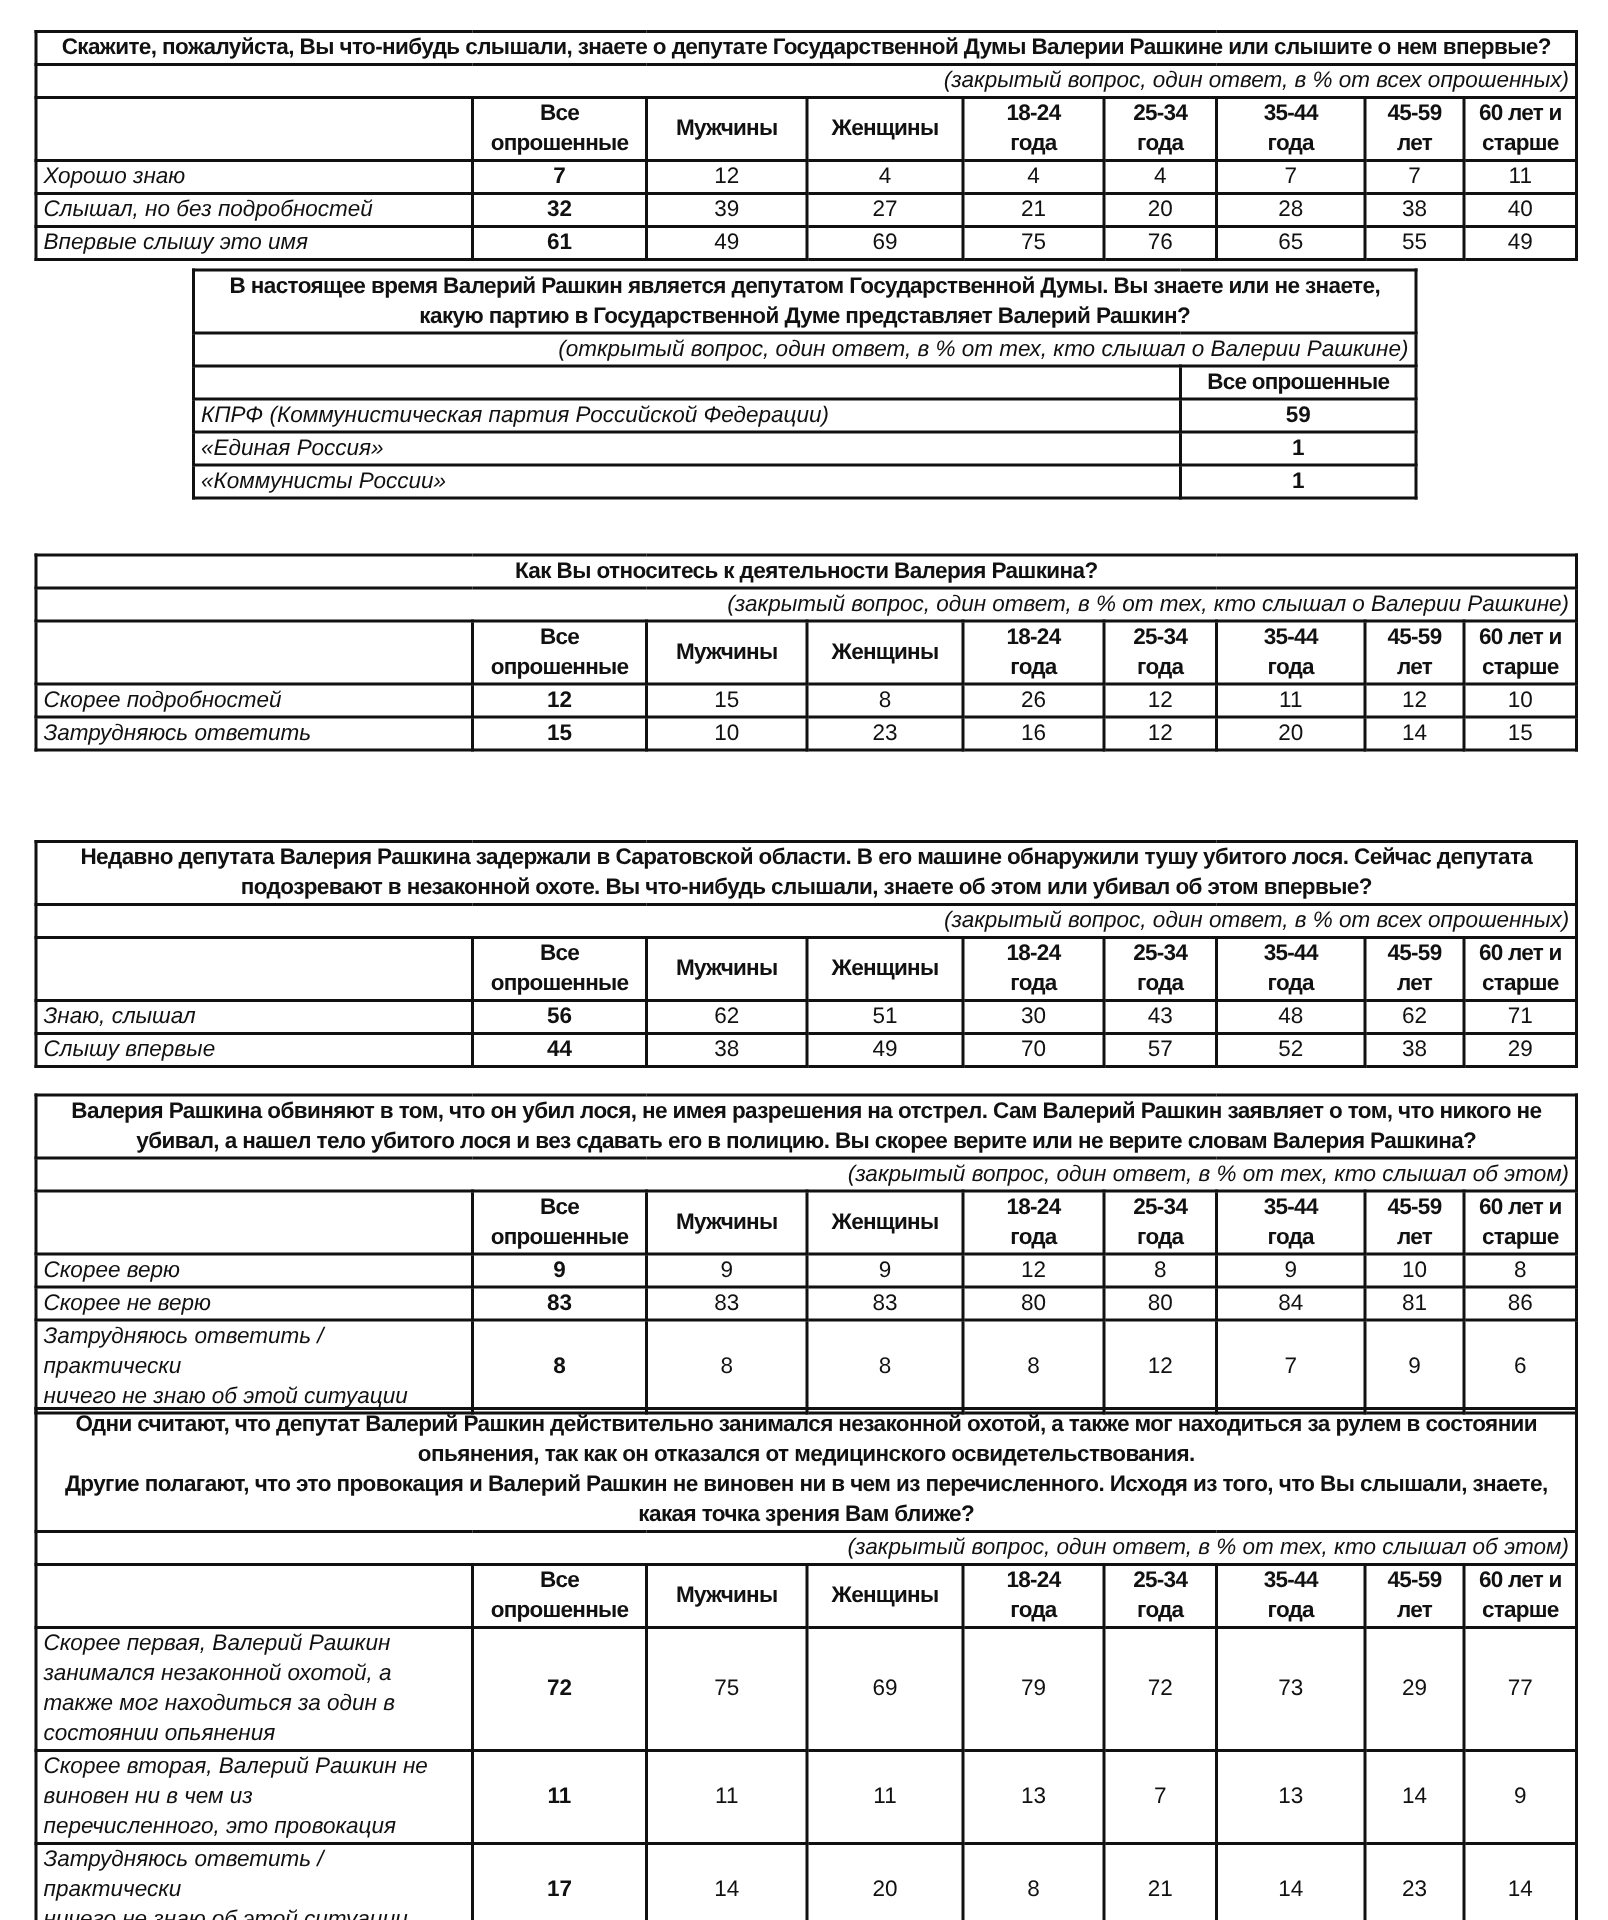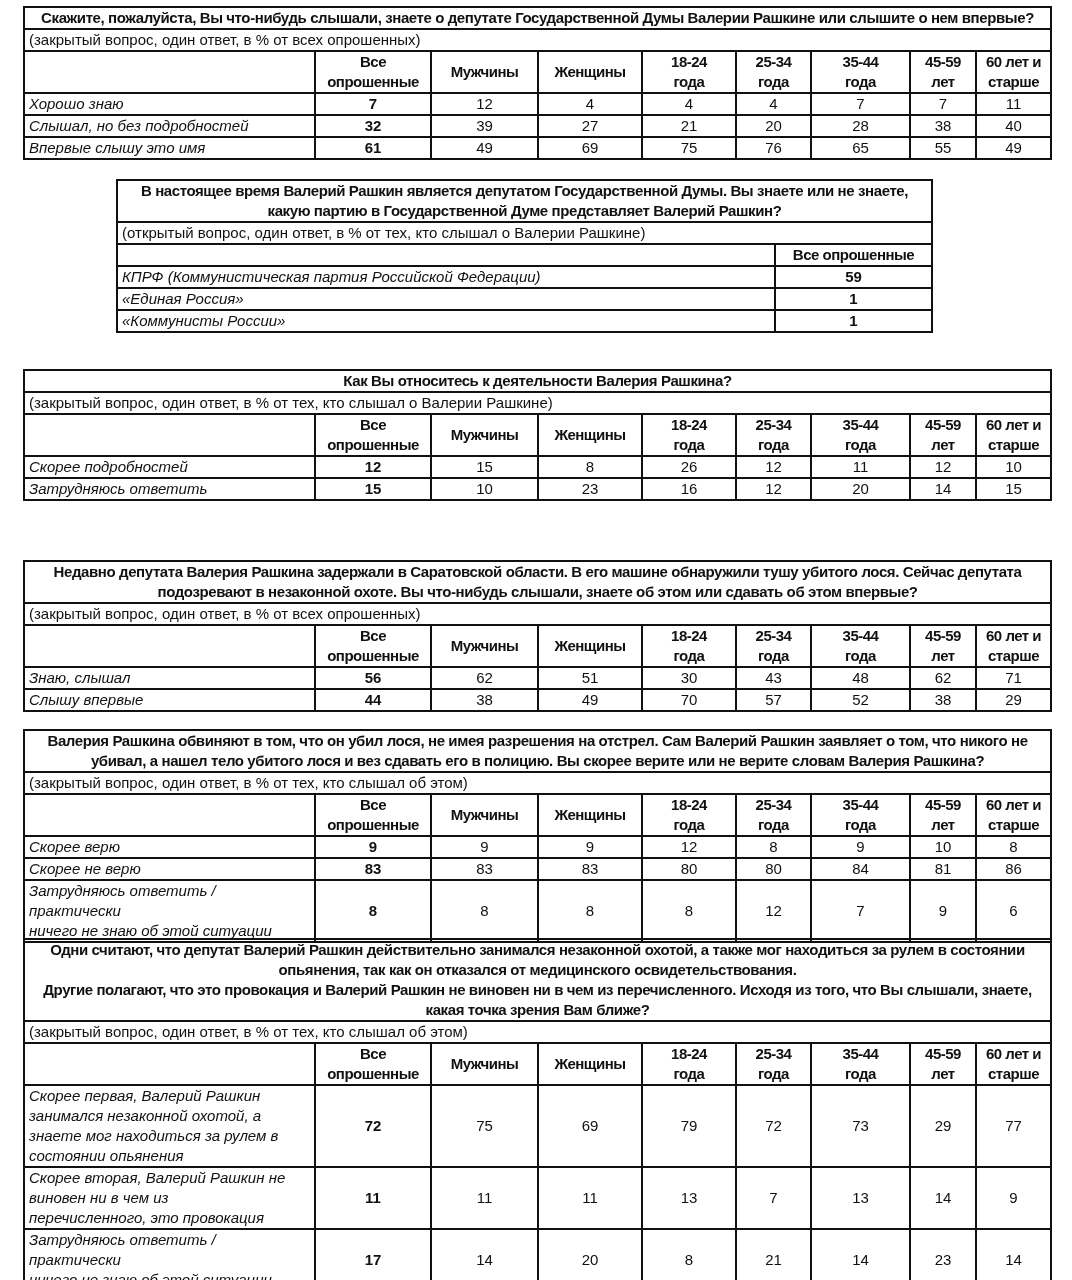--- a/index.html
+++ b/index.html
@@ -1,30 +1,30 @@
 <!DOCTYPE html>
 <html><head>
 <meta charset="utf-8">
 <style>
   html, body { margin: 0; padding: 0; background: #ffffff; }
   body { width: 1072px; height: 1280px; position: relative; overflow: hidden;
          font-family: "Liberation Sans", "DejaVu Sans", sans-serif; color: #111; }
   table.survey { position: absolute; border-collapse: collapse; table-layout: fixed; }
   table.survey td { border: 2px solid #111; padding: 0 4px; font-size: 15px; line-height: 20px; }
   td.q { text-align: center; font-weight: bold; font-size: 15.5px; letter-spacing: -0.4px; border-bottom: none; }
-  td.sub { text-align: left; font-size: 14.5px; border-top: none; }
+  td.sub { text-align: right; font-style: italic; font-size: 14.5px; border-top: none; }
   td.hd { text-align: center; font-weight: bold; font-size: 15px; letter-spacing: -0.5px; line-height: 20px; }
   td.lbl { font-style: italic; font-size: 14.5px; text-align: left; padding-left: 10px; }
   td.tot { text-align: center; font-weight: bold; font-size: 16px; }
   td.val { text-align: center; font-size: 15.5px; }
 </style>
 </head>
 <body>
 
-<table class="survey" style="left:23px; top:6px; width:1027px;">
+<table class="survey" style="left:23px; top:20px; width:1027px;">
   <colgroup>
       <col style="width:291px">
       <col style="width:116px">
       <col style="width:107px">
       <col style="width:104px">
       <col style="width:94px">
       <col style="width:75px">
       <col style="width:99px">
       <col style="width:66px">
       <col style="width:75px">
@@ -76,21 +76,21 @@
     <td class="val">69</td>
     <td class="val">75</td>
     <td class="val">76</td>
     <td class="val">65</td>
     <td class="val">55</td>
     <td class="val">49</td>
   </tr>
 </tbody>
   </table>
 
-<table class="survey" style="left:116px; top:179px; width:815px;">
+<table class="survey" style="left:128px; top:179px; width:815px;">
   <colgroup>
       <col style="width:658px">
       <col style="width:157px">
     </colgroup>
   <tbody>
       <tr>
         <td class="q" colspan="2">
           <span style="display:block">В настоящее время Валерий Рашкин является депутатом Государственной Думы. Вы знаете или не знаете,</span>
           <span style="display:block">какую партию в Государственной Думе представляет Валерий Рашкин?</span>
         </td>
@@ -181,21 +181,21 @@
       <col style="width:94px">
       <col style="width:75px">
       <col style="width:99px">
       <col style="width:66px">
       <col style="width:75px">
     </colgroup>
   <tbody>
       <tr>
         <td class="q" colspan="9">
           <span style="display:block">Недавно депутата Валерия Рашкина задержали в Саратовской области. В его машине обнаружили тушу убитого лося. Сейчас депутата</span>
-          <span style="display:block">подозревают в незаконной охоте. Вы что-нибудь слышали, знаете об этом или сдавать об этом впервые?</span>
+          <span style="display:block">подозревают в незаконной охоте. Вы что-нибудь слышали, знаете об этом или убивал об этом впервые?</span>
         </td>
       </tr>
   <tr>
         <td class="sub" colspan="9">(закрытый вопрос, один ответ, в % от всех опрошенных)</td>
       </tr>
   <tr>
     <td class="hd" style="height:40px"></td>
     <td class="hd"><span>Все</span><br><span>опрошенные</span></td>
     <td class="hd">Мужчины</td>
     <td class="hd">Женщины</td>
@@ -334,21 +334,21 @@
     <td class="hd"><span>18-24</span><br><span>года</span></td>
     <td class="hd"><span>25-34</span><br><span>года</span></td>
     <td class="hd"><span>35-44</span><br><span>года</span></td>
     <td class="hd"><span>45-59</span><br><span>лет</span></td>
     <td class="hd"><span>60 лет и</span><br><span>старше</span></td>
   </tr>
   <tr>
     <td class="lbl">
           <span style="display:block">Скорее первая, Валерий Рашкин</span>
           <span style="display:block">занимался незаконной охотой, а</span>
-          <span style="display:block">знаете мог находиться за рулем в</span>
+          <span style="display:block">также мог находиться за один в</span>
           <span style="display:block">состоянии опьянения</span>
         </td>
     <td class="tot">72</td>
     <td class="val">75</td>
     <td class="val">69</td>
     <td class="val">79</td>
     <td class="val">72</td>
     <td class="val">73</td>
     <td class="val">29</td>
     <td class="val">77</td>

